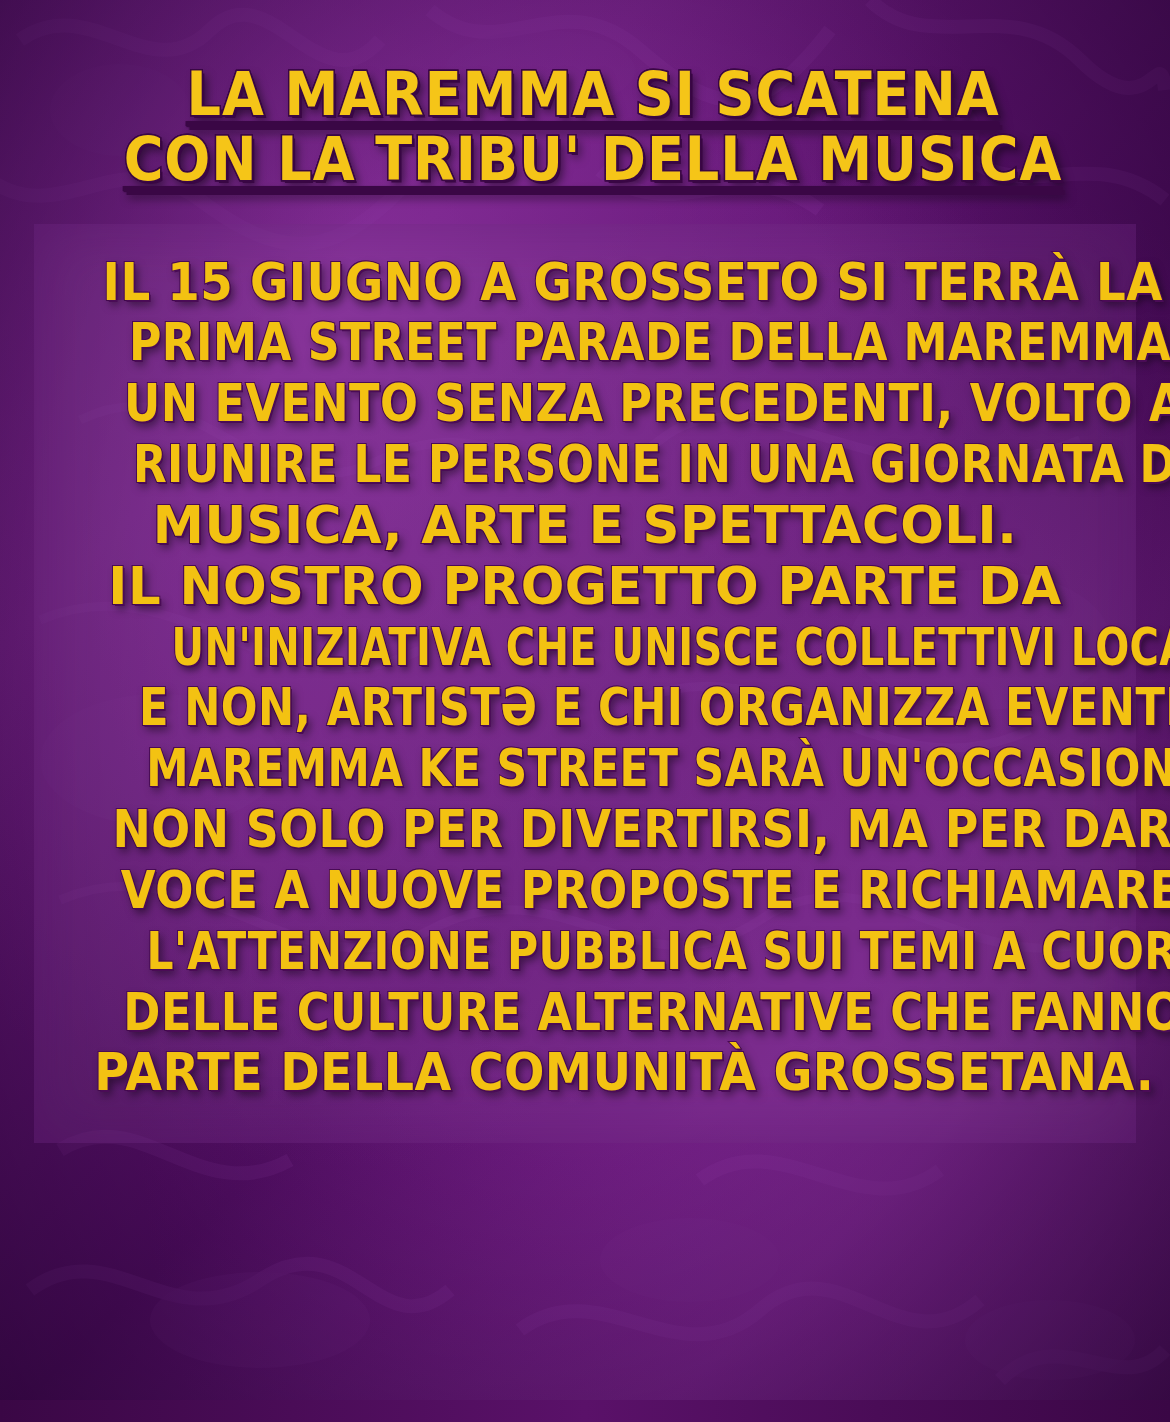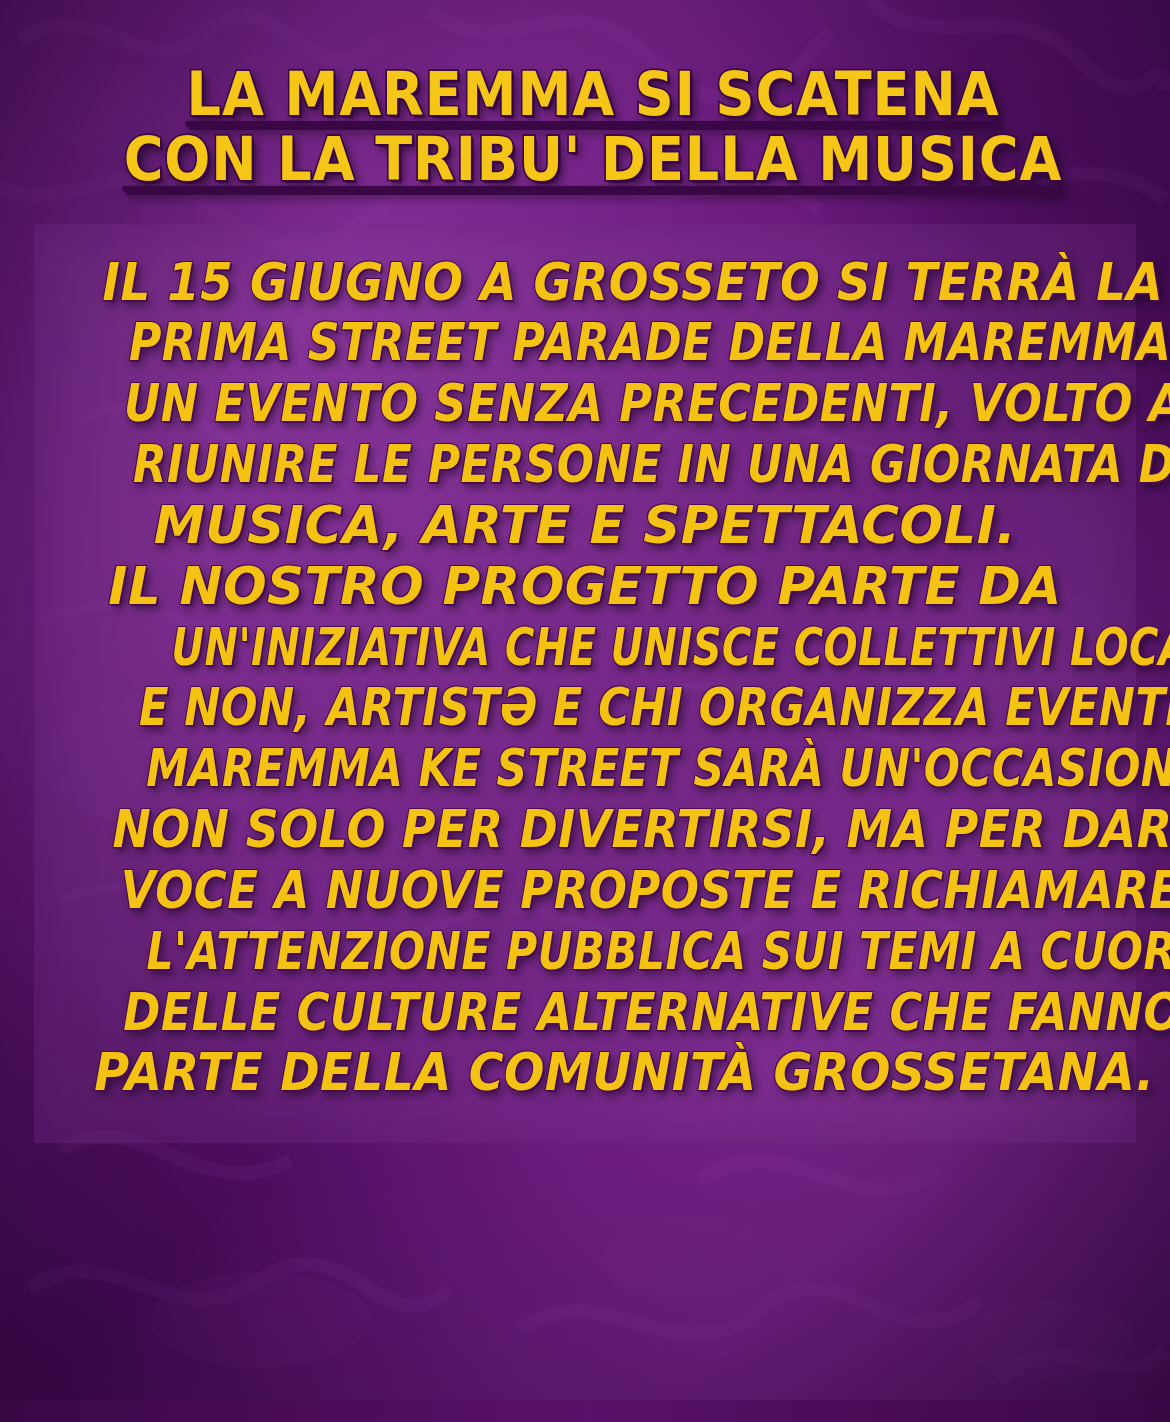--- a/index.html
+++ b/index.html
@@ -70,21 +70,20 @@
     white-space: nowrap;
   }
 
   .body-panel {
     position: relative;
     z-index: 3;
     margin: 22px 34px 40px 34px;
     padding: 28px 14px 40px 14px;
     background: rgba(150, 80, 170, 0.22);
     box-shadow: inset 0 0 60px rgba(80,10,100,0.35);
-    font-style: italic;
   }
 
   .body-line {
     display: block;
     text-align: center;
     font-family: "DejaVu Sans", sans-serif;
     font-weight: 700;
     font-size: 52px;
     line-height: 1.17;
     letter-spacing: 0.5px;

